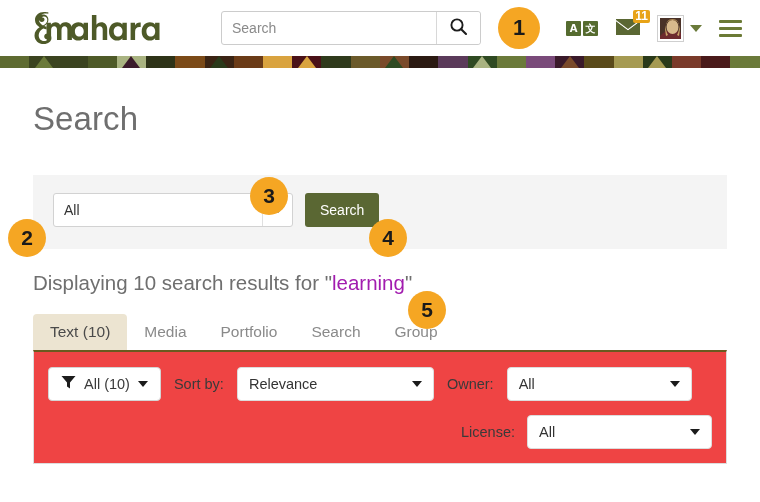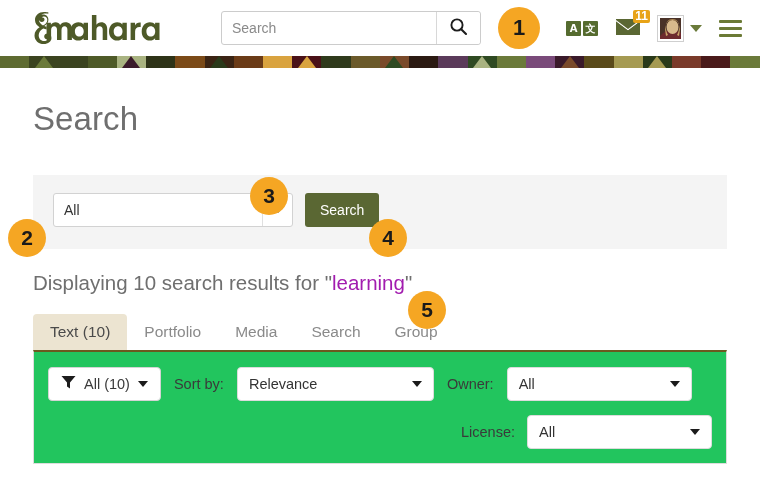--- a/index.html
+++ b/index.html
@@ -281,21 +281,21 @@
   }
   .tab.active {
     background: #ece4d1;
     color: #4a4a4a;
   }
 
   
   .tab-content {
     border: 1px solid #dddddd;
     border-top: 2px solid #6b5a1f;
-    background: #22c55e;
+    background: #ef4444;
     padding: 15px 14px 14px 14px;
     min-height: 96px;
   }
 
   .filter-row {
     display: flex;
     align-items: center;
     gap: 13px;
     flex-wrap: wrap;
   }
@@ -481,22 +481,22 @@
       <button class="btn-search">Search</button>
     </div>
   </div>
 
   <div class="results-line">
     <span>Displaying 10 search results for </span><span>"</span><span class="term">learning</span><span>"</span>
   </div>
 
   <div class="tabs" id="tabs-row">
       <button class="tab active">Text (10)</button>
+      <button class="tab">Media</button>
       <button class="tab">Portfolio</button>
-      <button class="tab">Media</button>
       <button class="tab">Search</button>
       <button class="tab">Group</button>
     </div>
 
   <div class="tab-content">
 
     <div class="filter-row">
       <button class="btn-filter">
         <span>
           <svg width="15" height="15" viewBox="0 0 15 15">

